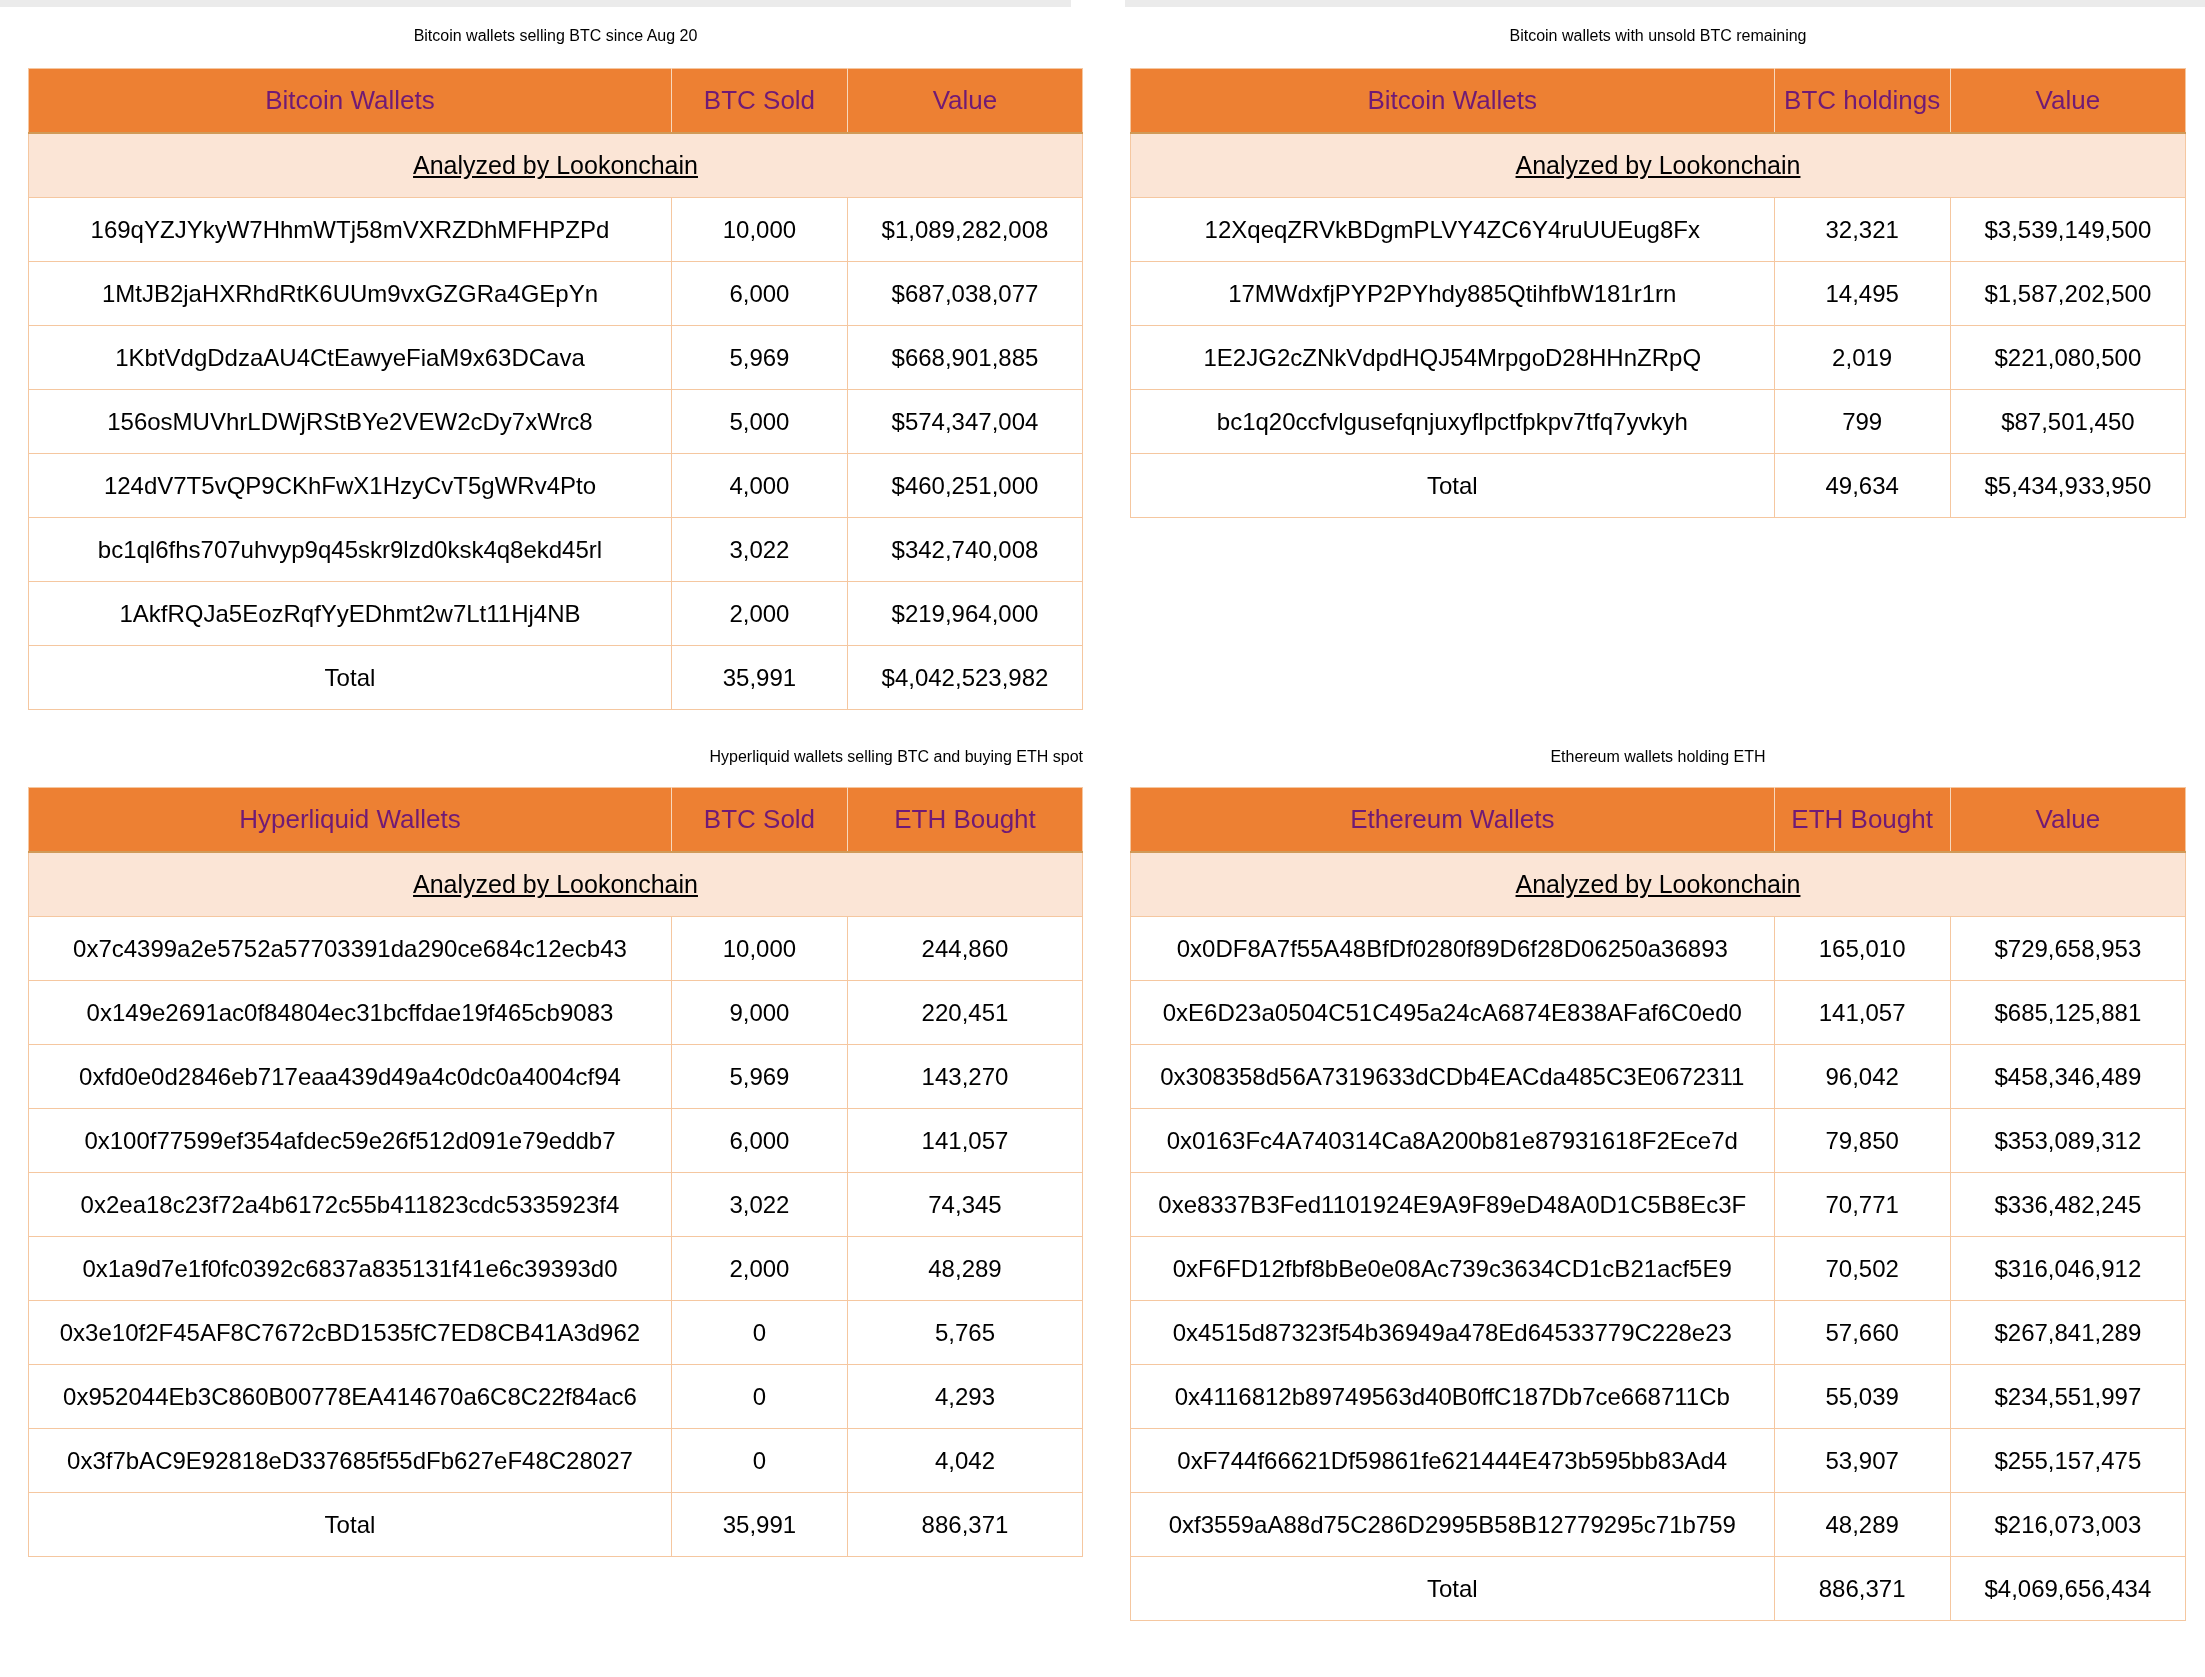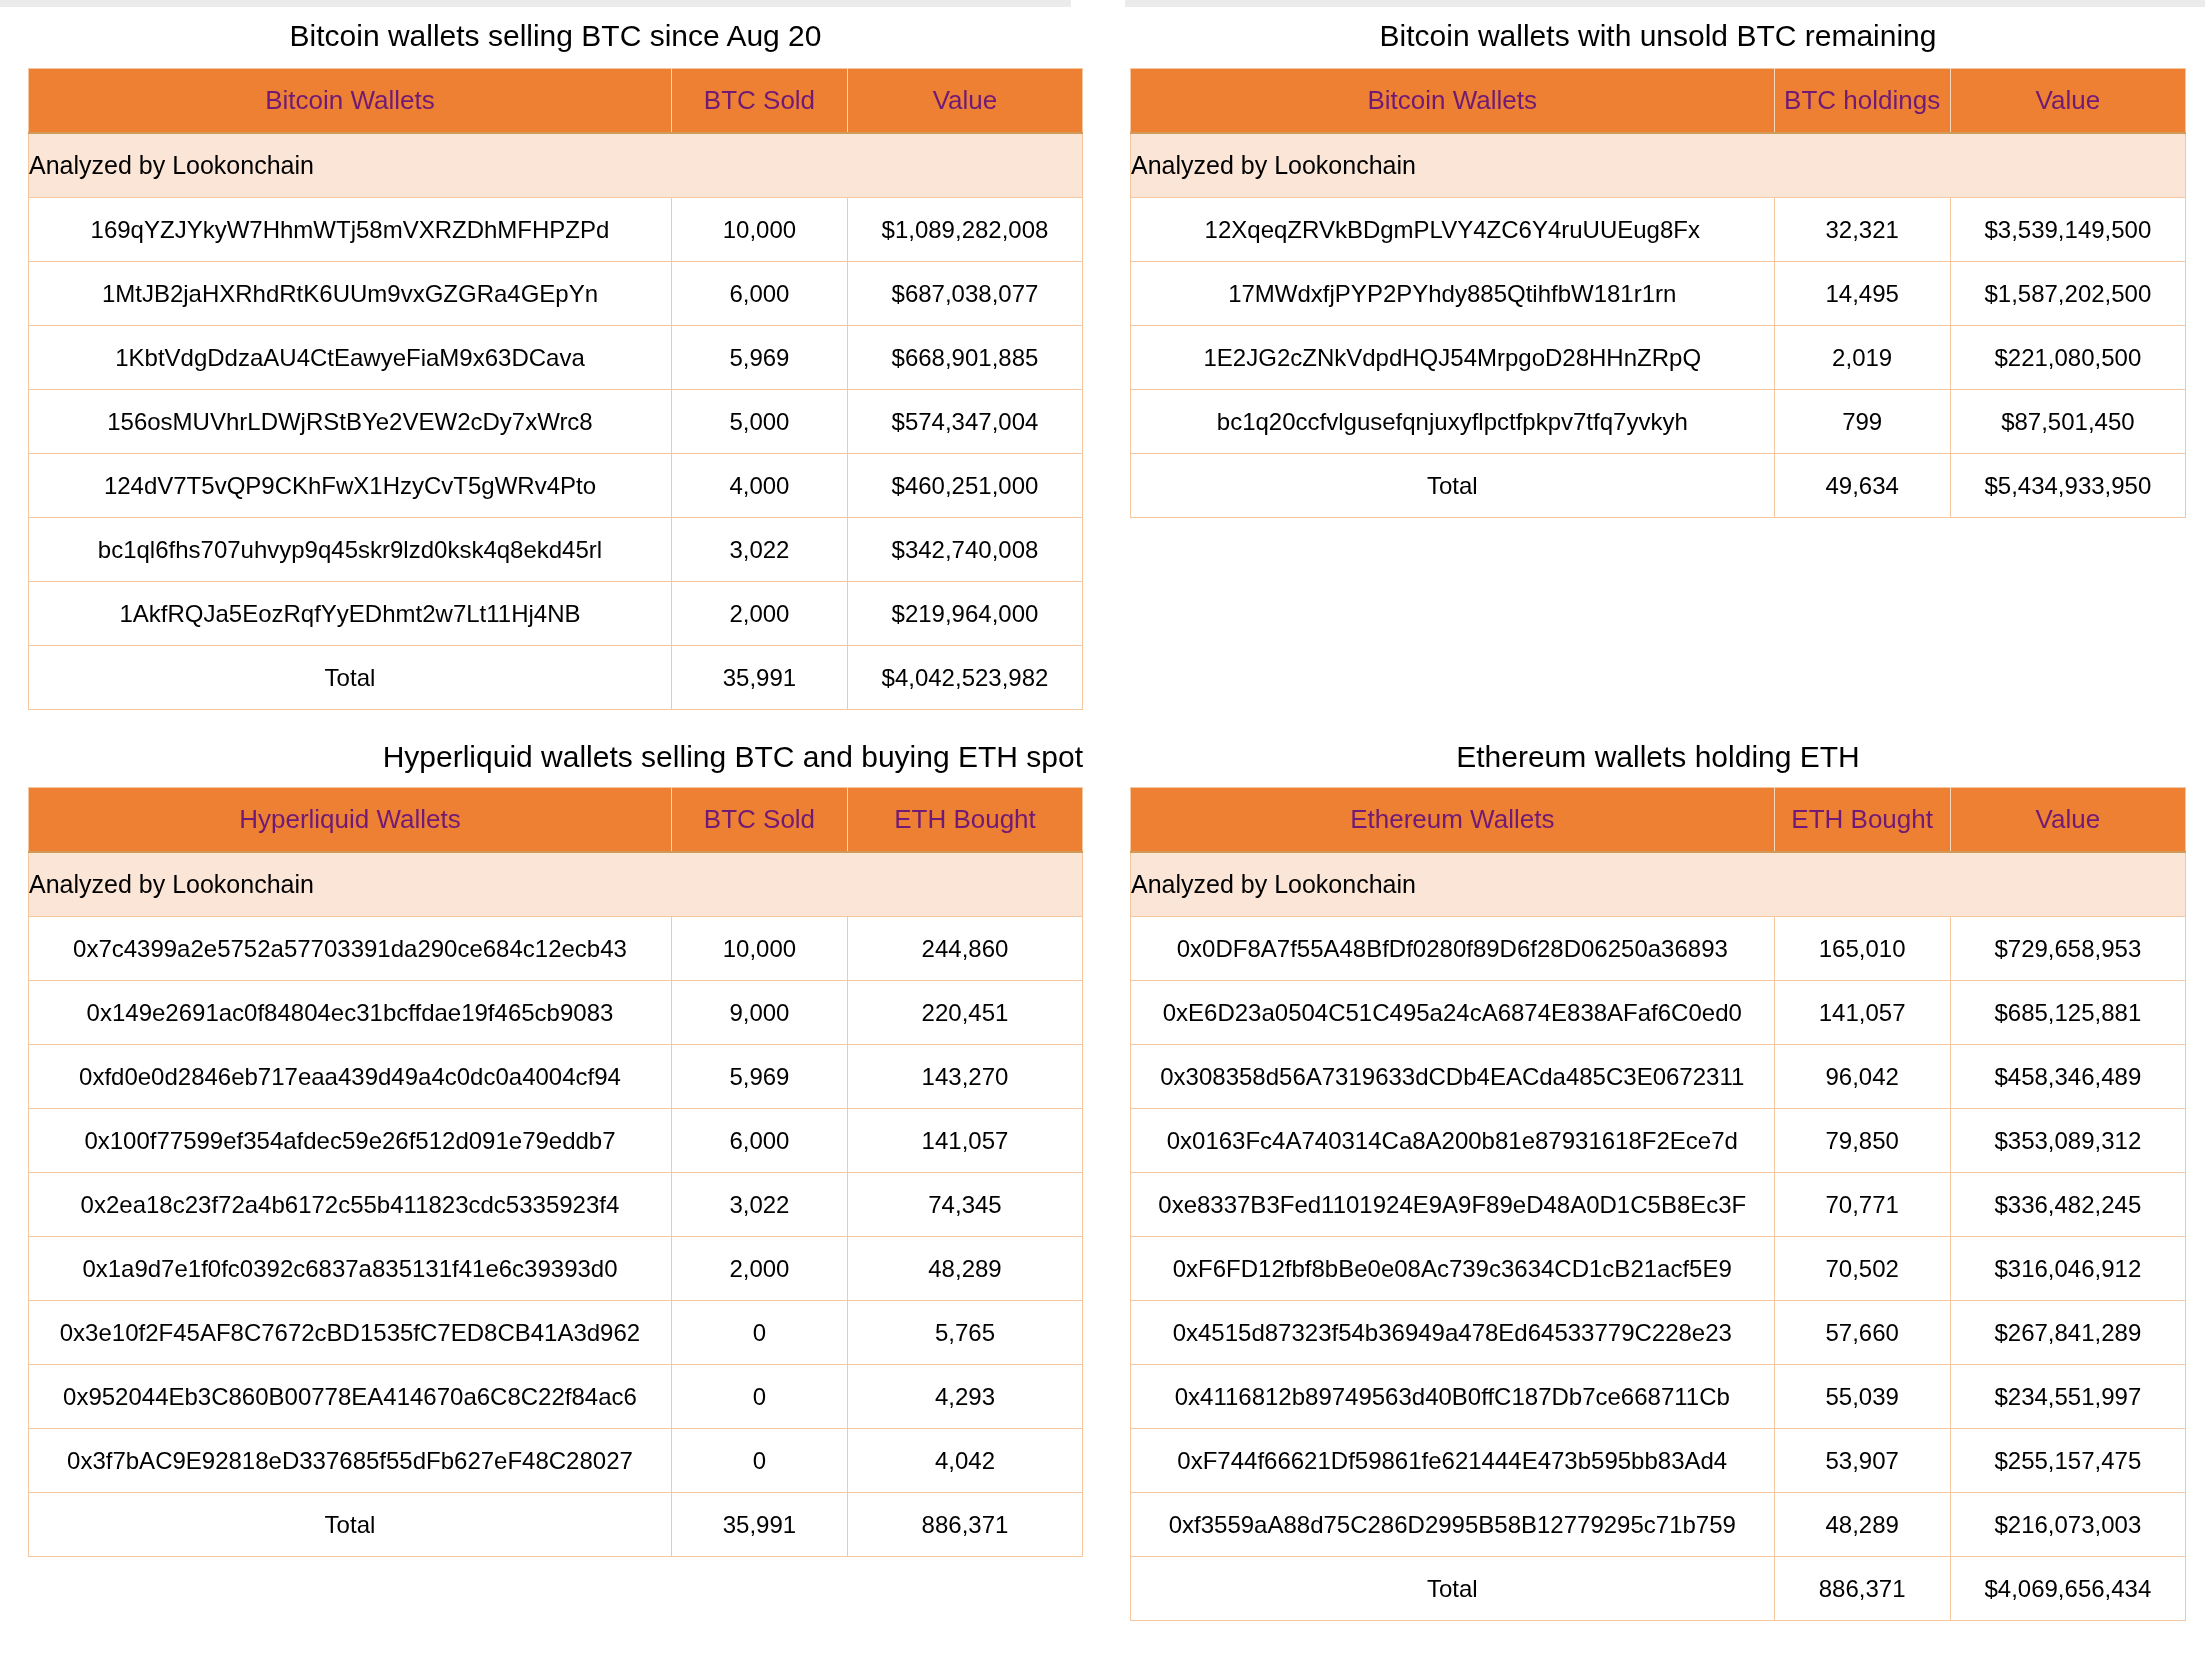--- a/index.html
+++ b/index.html
@@ -14,34 +14,34 @@
   body{
     width:2205px;height:1678px;position:relative;background:#ffffff;
     font-family:"Liberation Sans", sans-serif;color:#000;
     overflow:hidden;
   }
   .top-strip{position:absolute;top:0;height:6.5px;background:var(--top-strip);}
   .strip-left{left:0;width:1071px;}
   .strip-right{left:1125px;width:1080px;}
 
   .tbl-title{
-    position:absolute;text-align:center;font-size:30px;line-height:33px;
+    position:absolute;text-align:center;font-size:16px;line-height:33px;
     white-space:nowrap;
   }
   table.wtable{
     position:absolute;border-collapse:collapse;table-layout:fixed;
     border:1.6px solid var(--border);
   }
   table.wtable th{
     background:var(--accent);color:#701a75;font-weight:400;font-size:26px;
     height:63px;padding:0;border-bottom:2.2px solid var(--header-underline);
   }
   table.wtable th + th{border-left:1.6px solid var(--header-divider);margin-left:32px;}
   td.band-cell{
-    background:var(--band);height:63px;text-align:left;font-size:25px;padding:0;
+    background:var(--band);height:63px;text-align:center;font-size:25px;padding:0;text-decoration:underline;
   }
   tbody.rows td{
     height:63px;text-align:center;font-size:24px;padding:0 3.2px;
     border-top:1.6px solid var(--border);background:#fff;
     overflow:hidden;white-space:nowrap;
   }
   tbody.rows td + td{border-left:1.6px solid var(--border);}
 
   
   #title-0{left:28px;top:19.4px;width:1055px;}

